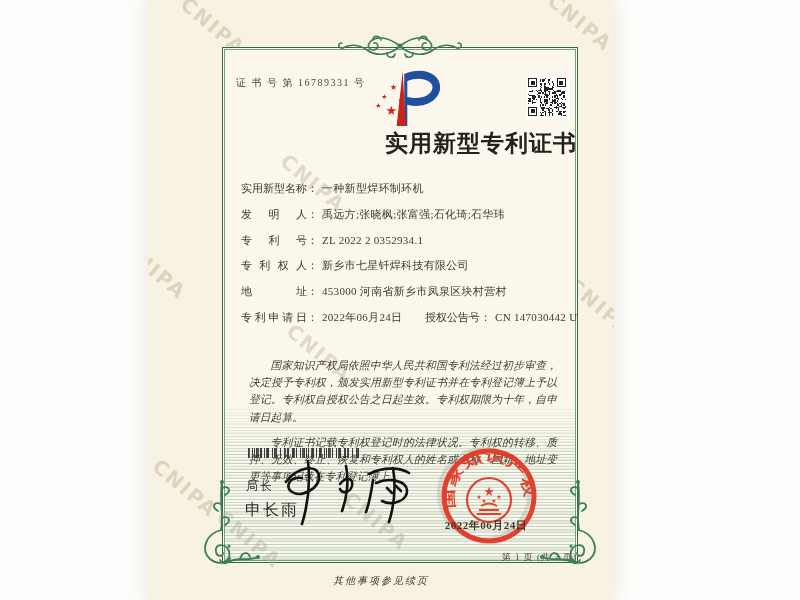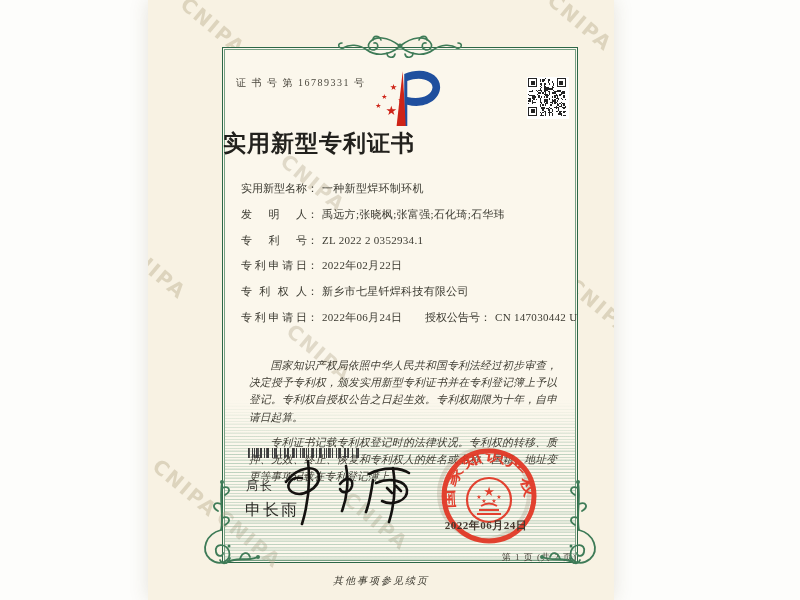--- a/index.html
+++ b/index.html
@@ -21,21 +21,21 @@
   .guilloche{position:absolute;left:2px;right:2px;bottom:2px;height:160px;
     background:
       repeating-linear-gradient(180deg, rgba(106,158,128,.30) 0 1px, rgba(106,158,128,0) 1px 3px),
       repeating-linear-gradient(180deg, rgba(106,158,128,.16) 0 1px, rgba(106,158,128,0) 1px 4.5px);}
   .guilloche::before{content:"";position:absolute;left:0;right:0;top:0;height:55px;
     background:linear-gradient(180deg,#fbf7ec 0%,rgba(251,247,236,0) 100%);}
   
   .cert-no{position:absolute;left:13px;top:28px;font-size:10px;letter-spacing:1.5px;color:#4a473d;}
   .logo{position:absolute;left:145px;top:20px;width:74px;height:58px;}
   .qr{position:absolute;left:304px;top:29px;width:40px;height:40px;background:#fff;padding:1px;}
-  .title{position:absolute;left:0;right:0;top:80px;text-align:left;font-size:23px;font-weight:bold;
+  .title{position:absolute;left:0;right:0;top:80px;text-align:right;font-size:23px;font-weight:bold;
     letter-spacing:1px;color:#22211d;}
   
   .fields{position:absolute;left:18px;top:133px;width:326px;font-size:11px;color:#3b3a31;}
   .frow{position:relative;height:25.8px;white-space:nowrap;}
   .lab{display:inline-block;width:66px;text-align:justify;text-align-last:justify;vertical-align:top;}
   .colon{display:inline-block;margin-right:4px;}
   .val{letter-spacing:.3px;}
   .grp2{position:absolute;left:184px;top:0;}
   
   .legal{position:absolute;left:18px;top:301px;width:324px;font-size:10.8px;line-height:17.2px;
@@ -120,24 +120,24 @@
         <div class="frow">
           <span class="lab">实用新型名称</span><span class="colon">：</span><span class="val">一种新型焊环制环机</span>
         </div>
         <div class="frow">
           <span class="lab">发明人</span><span class="colon">：</span><span class="val">禹远方;张晓枫;张富强;石化琦;石华玮</span>
         </div>
         <div class="frow">
           <span class="lab">专利号</span><span class="colon">：</span><span class="val">ZL 2022 2 0352934.1</span>
         </div>
         <div class="frow">
-          <span class="lab">专利申请日</span><span class="colon">：</span><span class="val">2022年02月22日</span>
-        </div>
-        <div class="frow">
           <span class="lab">专利权人</span><span class="colon">：</span><span class="val">新乡市七星钎焊科技有限公司</span>
+        </div>
+        <div class="frow">
+          <span class="lab">地址</span><span class="colon">：</span><span class="val">453000 河南省新乡市凤泉区块村营村</span>
         </div>
         <div class="frow">
           <span class="lab">专利申请日</span><span class="colon">：</span><span class="val">2022年06月24日</span>
           <span class="grp2">
             <span class="lab" style="width:55px">授权公告号</span><span class="colon">：</span><span class="val">CN 147030442 U</span>
           </span>
         </div>
       </div>
 
       <div class="legal">

